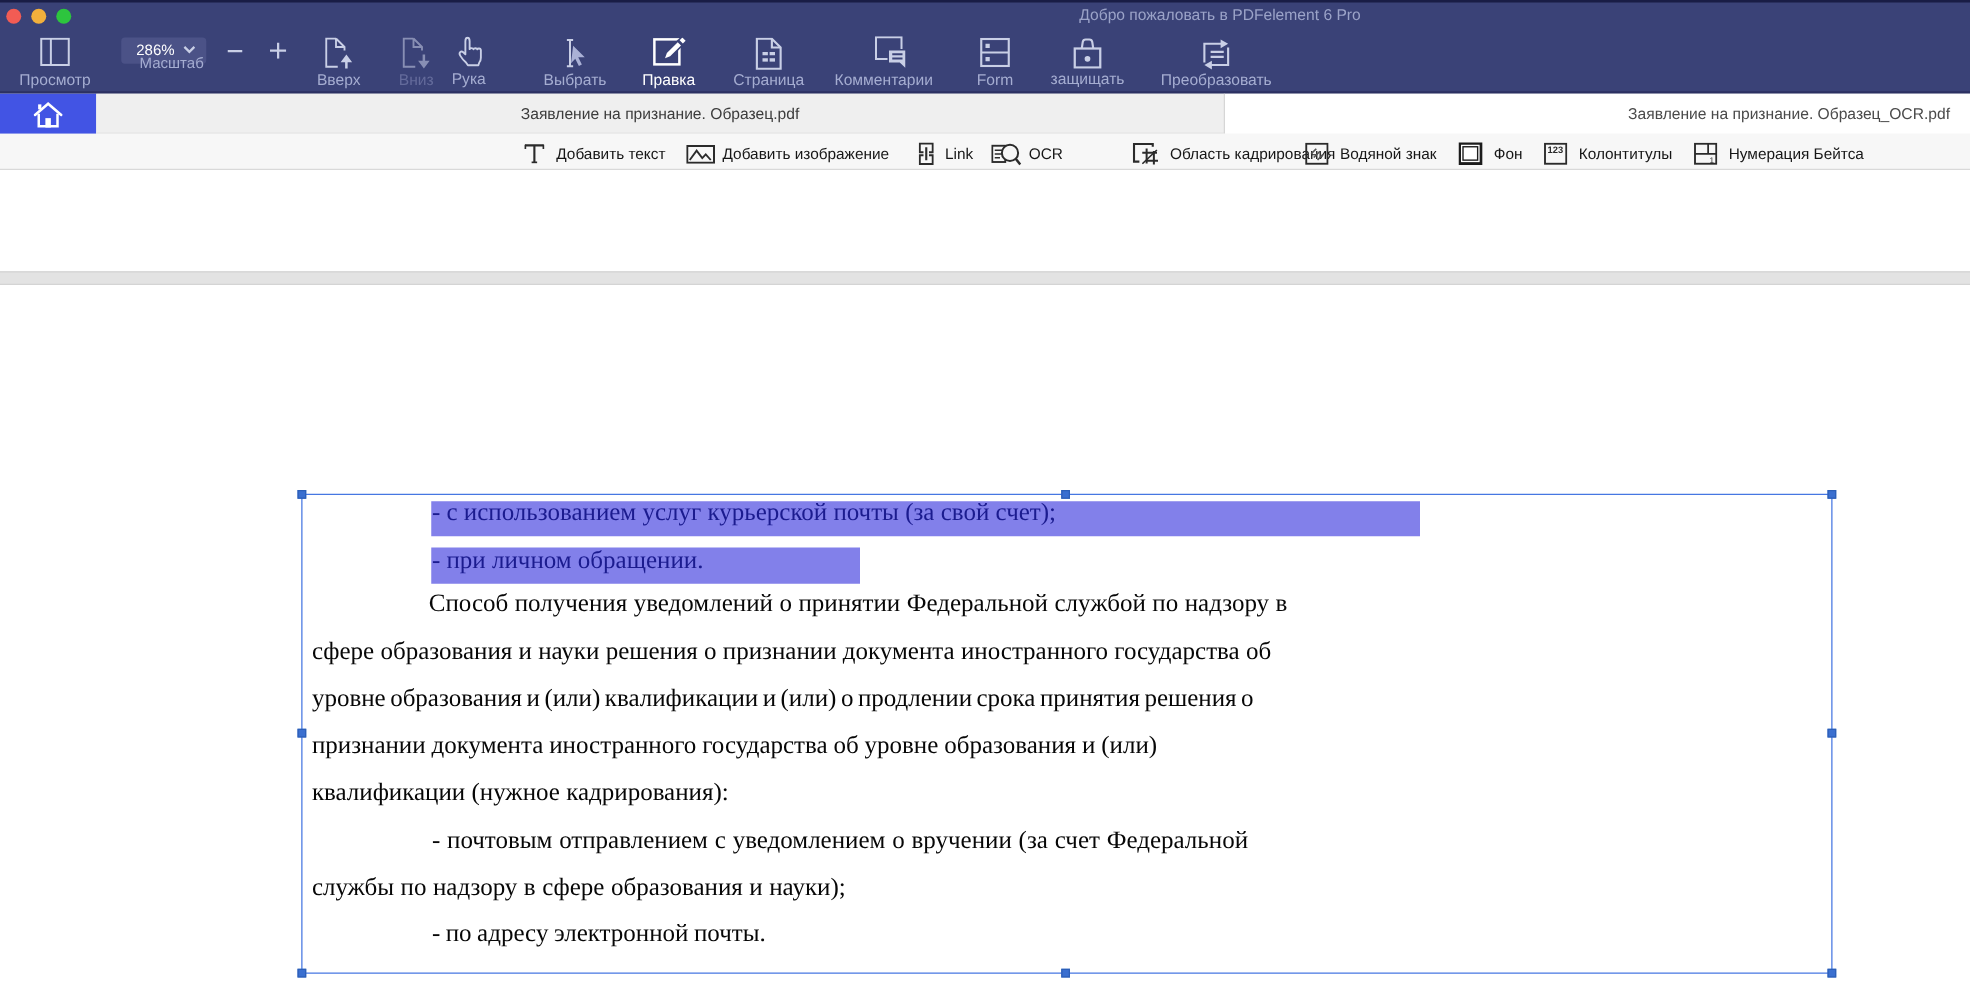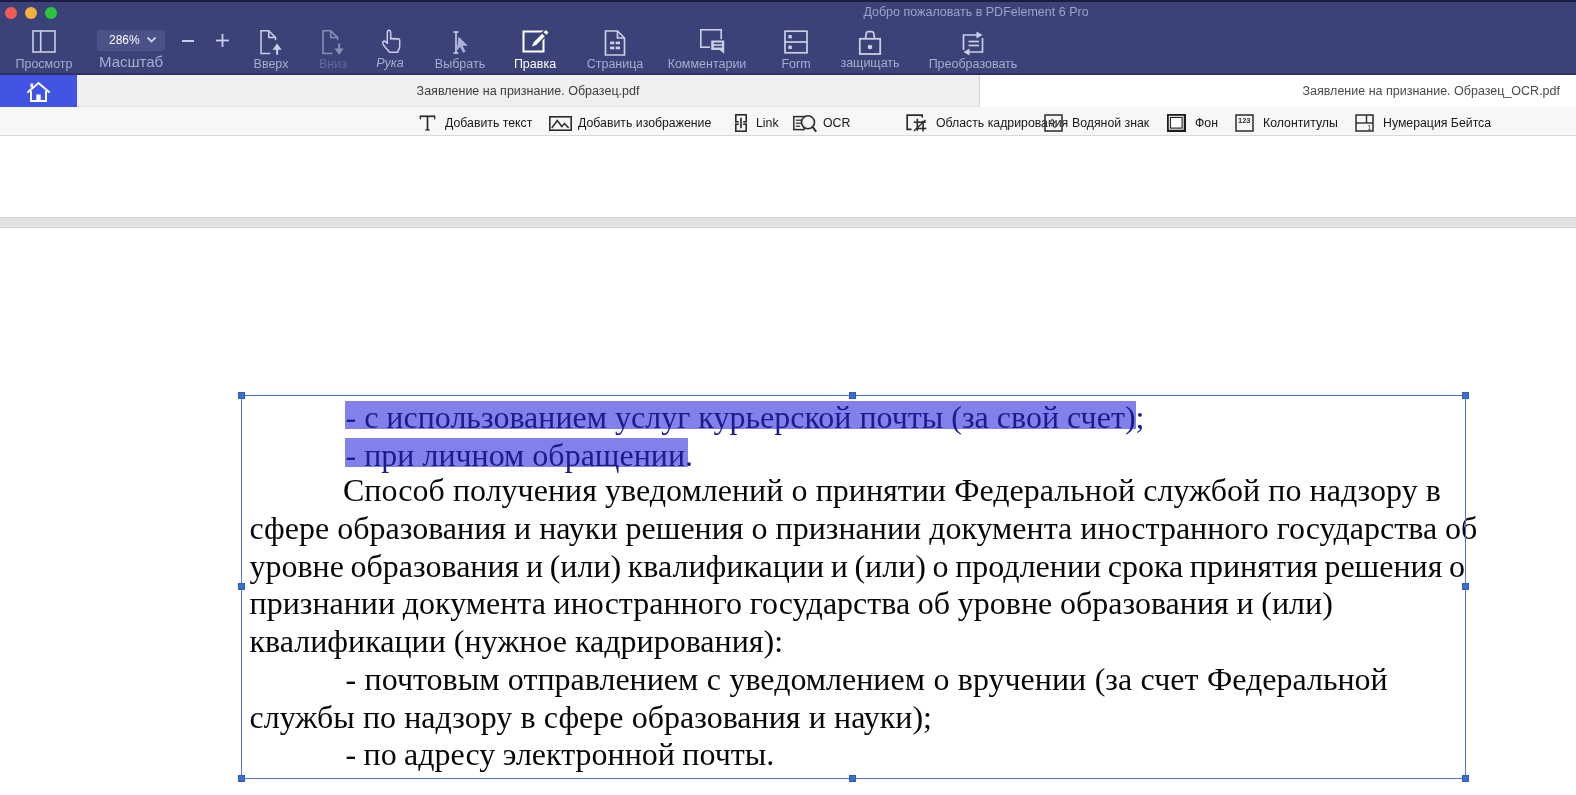--- a/index.html
+++ b/index.html
@@ -42,21 +42,21 @@
 #graystrip { left:0; top:217px; width:1576px; height:11px; background:#e3e3e3; border-top:1px solid #d4d4d4; border-bottom:1px solid #d4d4d4; }
 
 
 #selbox { left:241px; top:395px; width:1225px; height:384px; border:1.5px solid #4677e2; }
 .hndl { position:absolute; width:7px; height:7px; background:#3a6fd0; border:1px solid #2c5fb8; }
 
 
 .hl { background:#8280ea; }
 
 
-.doctext { font-family:"Liberation Serif", serif; font-size:32px; color:#070707; white-space:nowrap; }
+.doctext { font-family:"Liberation Serif", serif; font-size:20px; color:#070707; white-space:nowrap; }
 .blue { color:#1b1b8f; }
 </style>
 </head>
 <body>
 
 <div class="abs" id="titlebar"></div>
 <div class="abs" id="topline"></div>
 <div class="abs" style="left:0; top:73px; width:1576px; height:2px; background:#2c3162;"></div>
 <div class="abs tl" id="tl-r"></div>
 <div class="abs tl" id="tl-y"></div>
@@ -69,21 +69,21 @@
       <line x1="8.7" y1="1" x2="8.7" y2="22" stroke="#c9cfe6" stroke-width="1.6"></line>
     </svg>
   <div class="lab">Просмотр</div>
 </div>
 <div class="abs" id="zoombox">
     <span class="pct">286%</span>
     <svg width="11" height="8" viewBox="0 0 11 8">
       <path d="M1.5 1.5 L5.5 5.5 L9.5 1.5" fill="none" stroke="#c9cfe6" stroke-width="1.8"></path>
     </svg>
   </div>
-<div class="abs" style="left:99px; top:53px; width:64px; text-align:right; font-size:15px; color:#a5add1;">Масштаб</div>
+<div class="abs" style="left:99px; top:43px; width:64px; text-align:right; font-size:12px; color:#a5add1;">Масштаб</div>
 <svg class="abs" style="left:182px; top:40px;" width="12" height="2">
     <rect width="12" height="2" fill="#c9cfe6"></rect>
   </svg>
 <svg class="abs" style="left:216px; top:34px;" width="13" height="13" viewBox="0 0 13 13">
     <line x1="0" y1="6.5" x2="13" y2="6.5" stroke="#c9cfe6" stroke-width="1.8"></line>
     <line x1="6.5" y1="0" x2="6.5" y2="13" stroke="#c9cfe6" stroke-width="1.8"></line>
   </svg>
 <div class="abs titem" style="left:226px; top:28px; width:90px;">
   <svg class="icon" width="24" height="26" viewBox="0 0 24 26">
       <path d="M9.8 0.8 H2 V23.4 H11.2 M9.8 0.8 L16.6 7.6 V10.3 M9.8 0.8 V7.6 H16.6" fill="none" stroke="#c9cfe6" stroke-width="1.5"></path>
@@ -91,21 +91,21 @@
     </svg>
   <div class="lab">Вверх</div>
 </div>
 <div class="abs titem dim" style="left:288px; top:28px; width:90px;">
   <svg class="icon" width="24" height="26" viewBox="0 0 24 26" opacity="0.55">
       <path d="M9.8 0.8 H2 V23.4 H11.2 M9.8 0.8 L16.6 7.6 V10.3 M9.8 0.8 V7.6 H16.6" fill="none" stroke="#c9cfe6" stroke-width="1.5"></path>
       <path d="M18.1 24.8 L13.5 18.6 H17.1 V13.6 H19.1 V18.6 H22.7 Z" fill="#c9cfe6" stroke="none"></path>
     </svg>
   <div class="lab">Вниз</div>
 </div>
-<div class="abs titem" style="left:345px; top:27px; width:90px;font-style:italic;">
+<div class="abs titem" style="left:330px; top:27px; width:90px;">
   <svg class="icon" width="23" height="26" viewBox="0 0 23 26">
       <path d="M8.3 14.5 V4 Q8.3 1.2 10 1.2 Q11.7 1.2 11.7 4 V10.3 c0.4-1.1 2.7-1.1 3.1 0.1 c0.4-1.1 2.7-1.1 3.1 0.1 c0.4-1 2.5-0.9 2.8 0.4 V17.2 q0 2.3-1.3 3.8 l-0.7 2.2 H10.3 L8.8 21 Q5.8 18.3 4.3 15.7 C2.6 13 4.8 11.2 6.6 12.8 Z" fill="none" stroke="#c9cfe6" stroke-width="1.5" stroke-linecap="round" stroke-linejoin="round"></path>
     </svg>
   <div class="lab">Рука</div>
 </div>
 <div class="abs titem" style="left:415px; top:28px; width:90px;">
   <svg class="icon" width="22" height="25" viewBox="0 0 22 25">
       <line x1="7" y1="2" x2="7" y2="23" stroke="#c9cfe6" stroke-width="1.6"></line>
       <line x1="4.5" y1="2" x2="9.5" y2="2" stroke="#c9cfe6" stroke-width="1.6"></line>
       <line x1="4.5" y1="23" x2="9.5" y2="23" stroke="#c9cfe6" stroke-width="1.6"></line>

